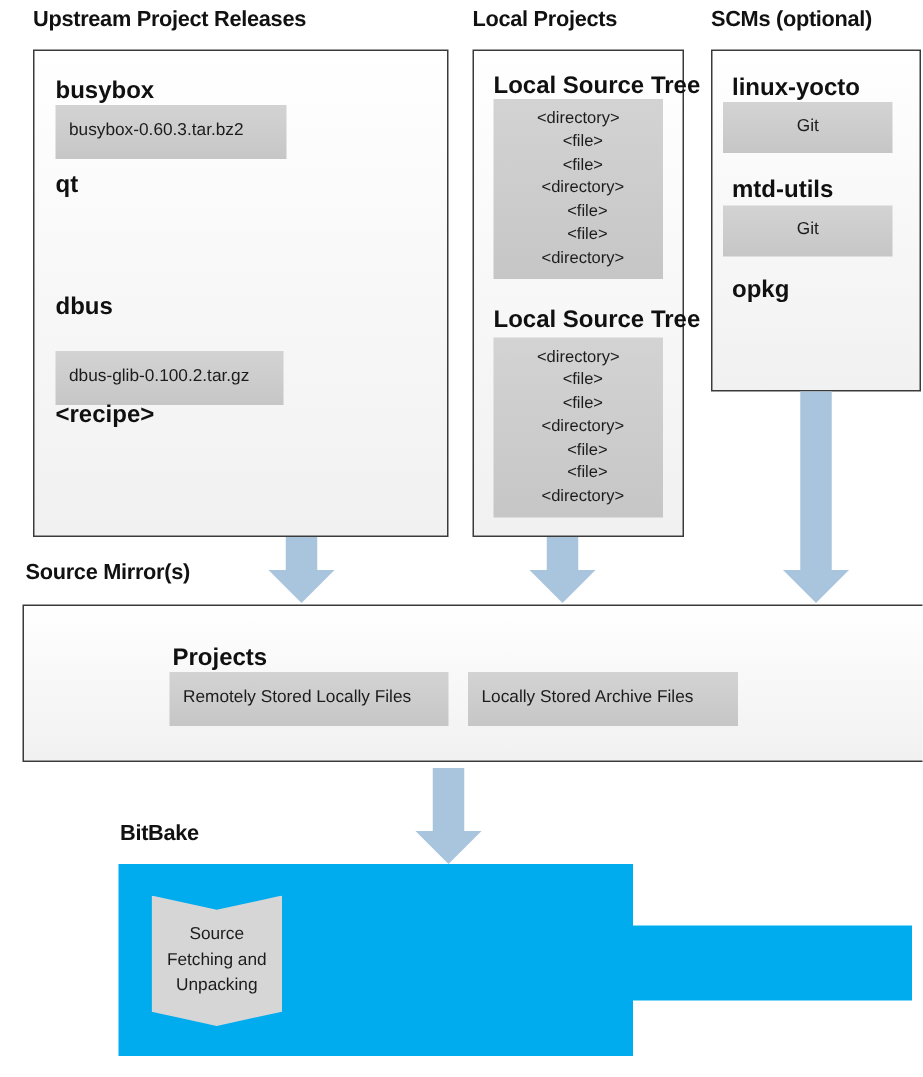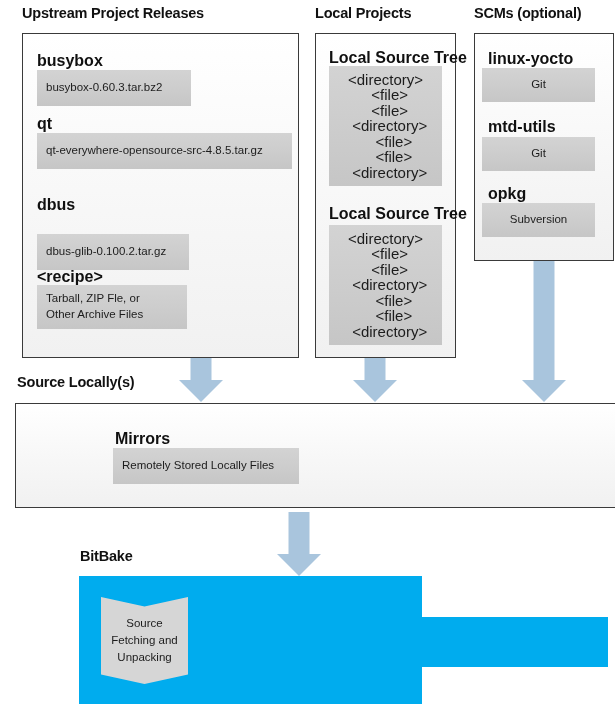--- a/index.html
+++ b/index.html
@@ -67,21 +67,21 @@
     position: absolute;
     background: linear-gradient(to bottom, #d3d3d3 0%, #cccccc 55%, #c6c6c6 100%);
     box-sizing: border-box;
     display: flex;
     flex-direction: column;
     justify-content: center;
     align-items: center;
     padding: 5px 0;
   }
   .tree .tline {
-    font-size: 15px;
+    font-size: 11px;
     color: #1c1c1c;
     line-height: 15.4px;
     white-space: pre;
     text-align: center;
   }
 
   
   .arrow {
     position: absolute;
     background: #a9c5dd;
@@ -137,28 +137,25 @@
 
   <div class="sec-title" style="left:10px; top:5px;">Upstream Project Releases</div>
 
   <div class="panel" style="left:10px; top:33px; width:277px; height:325px;">
   </div>
 
   <div class="item-label" style="left:25px; top:52px;">busybox</div>
   <div class="grey-box left" style="left:25px; top:70px; width:154px; height:36px;">busybox-0.60.3.tar.bz2</div>
 
   <div class="item-label" style="left:25px; top:115px;">qt</div>
-  <div class="grey-box left" style="left:25px; top:133px; width:255px; height:36px;">qt-everywhere-opensource-src-4.8.5.tar.gz</div>
 
   <div class="item-label" style="left:25px; top:196px;">dbus</div>
   <div class="grey-box left" style="left:25px; top:214px; width:152px; height:36px;margin-top:20px;">dbus-glib-0.100.2.tar.gz</div>
 
   <div class="item-label" style="left:25px; top:268px;">&lt;recipe&gt;</div>
-  <div class="grey-box left" style="left:25px; top:285px; width:150px; height:44px; white-space:pre-line;">Tarball, ZIP Fle, or
-Other Archive Files</div>
 
   <div class="sec-title" style="left:303px; top:5px;">Local Projects</div>
 
   <div class="panel" style="left:303px; top:33px; width:141px; height:325px;">
   </div>
 
   <div class="item-label" style="left:317px; top:49px;">Local Source Tree</div>
   <div class="tree" style="left:317px; top:66px; width:113px; height:120px;">
     <div class="tline">&lt;directory&gt;</div>
     <div class="tline">  &lt;file&gt;</div>
@@ -185,45 +182,45 @@
   <div class="panel" style="left:462px; top:33px; width:140px; height:228px;">
   </div>
 
   <div class="item-label" style="left:476px; top:50px;">linux-yocto</div>
   <div class="grey-box center" style="left:470px; top:68px; width:113px; height:34px;">Git</div>
 
   <div class="item-label" style="left:476px; top:118px;">mtd-utils</div>
   <div class="grey-box center" style="left:470px; top:137px; width:113px; height:34px;">Git</div>
 
   <div class="item-label" style="left:476px; top:185px;text-align:right;">opkg</div>
-  <div class="grey-box center" style="left:470px; top:203px; width:113px; height:34px;">Subversion</div>
 
   <div class="arrow" style="left:167px; top:358px; width:44px; height:44px;">
     <div class="shaft" style="width:21px; height:23px;"></div>
     <div class="head"></div>
   </div>
 
   <div class="arrow" style="left:341px; top:358px; width:44px; height:44px;">
     <div class="shaft" style="width:21px; height:23px;"></div>
     <div class="head"></div>
   </div>
 
   <div class="arrow" style="left:510px; top:261px; width:44px; height:141px;">
     <div class="shaft" style="width:21px; height:120px;"></div>
     <div class="head"></div>
   </div>
 
-  <div class="sec-title" style="left:5px; top:374px;">Source Locally(s)</div>
+  <div class="sec-title" style="left:5px; top:374px;">Source Mirror(s)</div>
 
   <div class="panel" style="left:3px; top:403px; width:609px; height:105px;">
   </div>
 
-  <div class="item-label" style="left:103px; top:430px;">Mirrors</div>
+  <div class="item-label" style="left:103px; top:430px;">Projects</div>
   <div class="grey-box left" style="left:101px; top:448px; width:186px; height:36px;">Remotely Stored Locally Files</div>
 
+  <div class="grey-box left" style="left:300px; top:448px; width:180px; height:36px;">Locally Stored Archive Files</div>
 
   <div class="arrow" style="left:265px; top:512px; width:44px; height:64px;">
     <div class="shaft" style="width:21px; height:43px;"></div>
     <div class="head"></div>
   </div>
 
   <div class="sec-title" style="left:68px; top:548px;">BitBake</div>
 
   <div class="bb-main" style="left:67px; top:576px; width:343px; height:128px;"></div>
   <div class="bb-bar" style="left:409px; top:617px; width:187px; height:50px;"></div>

